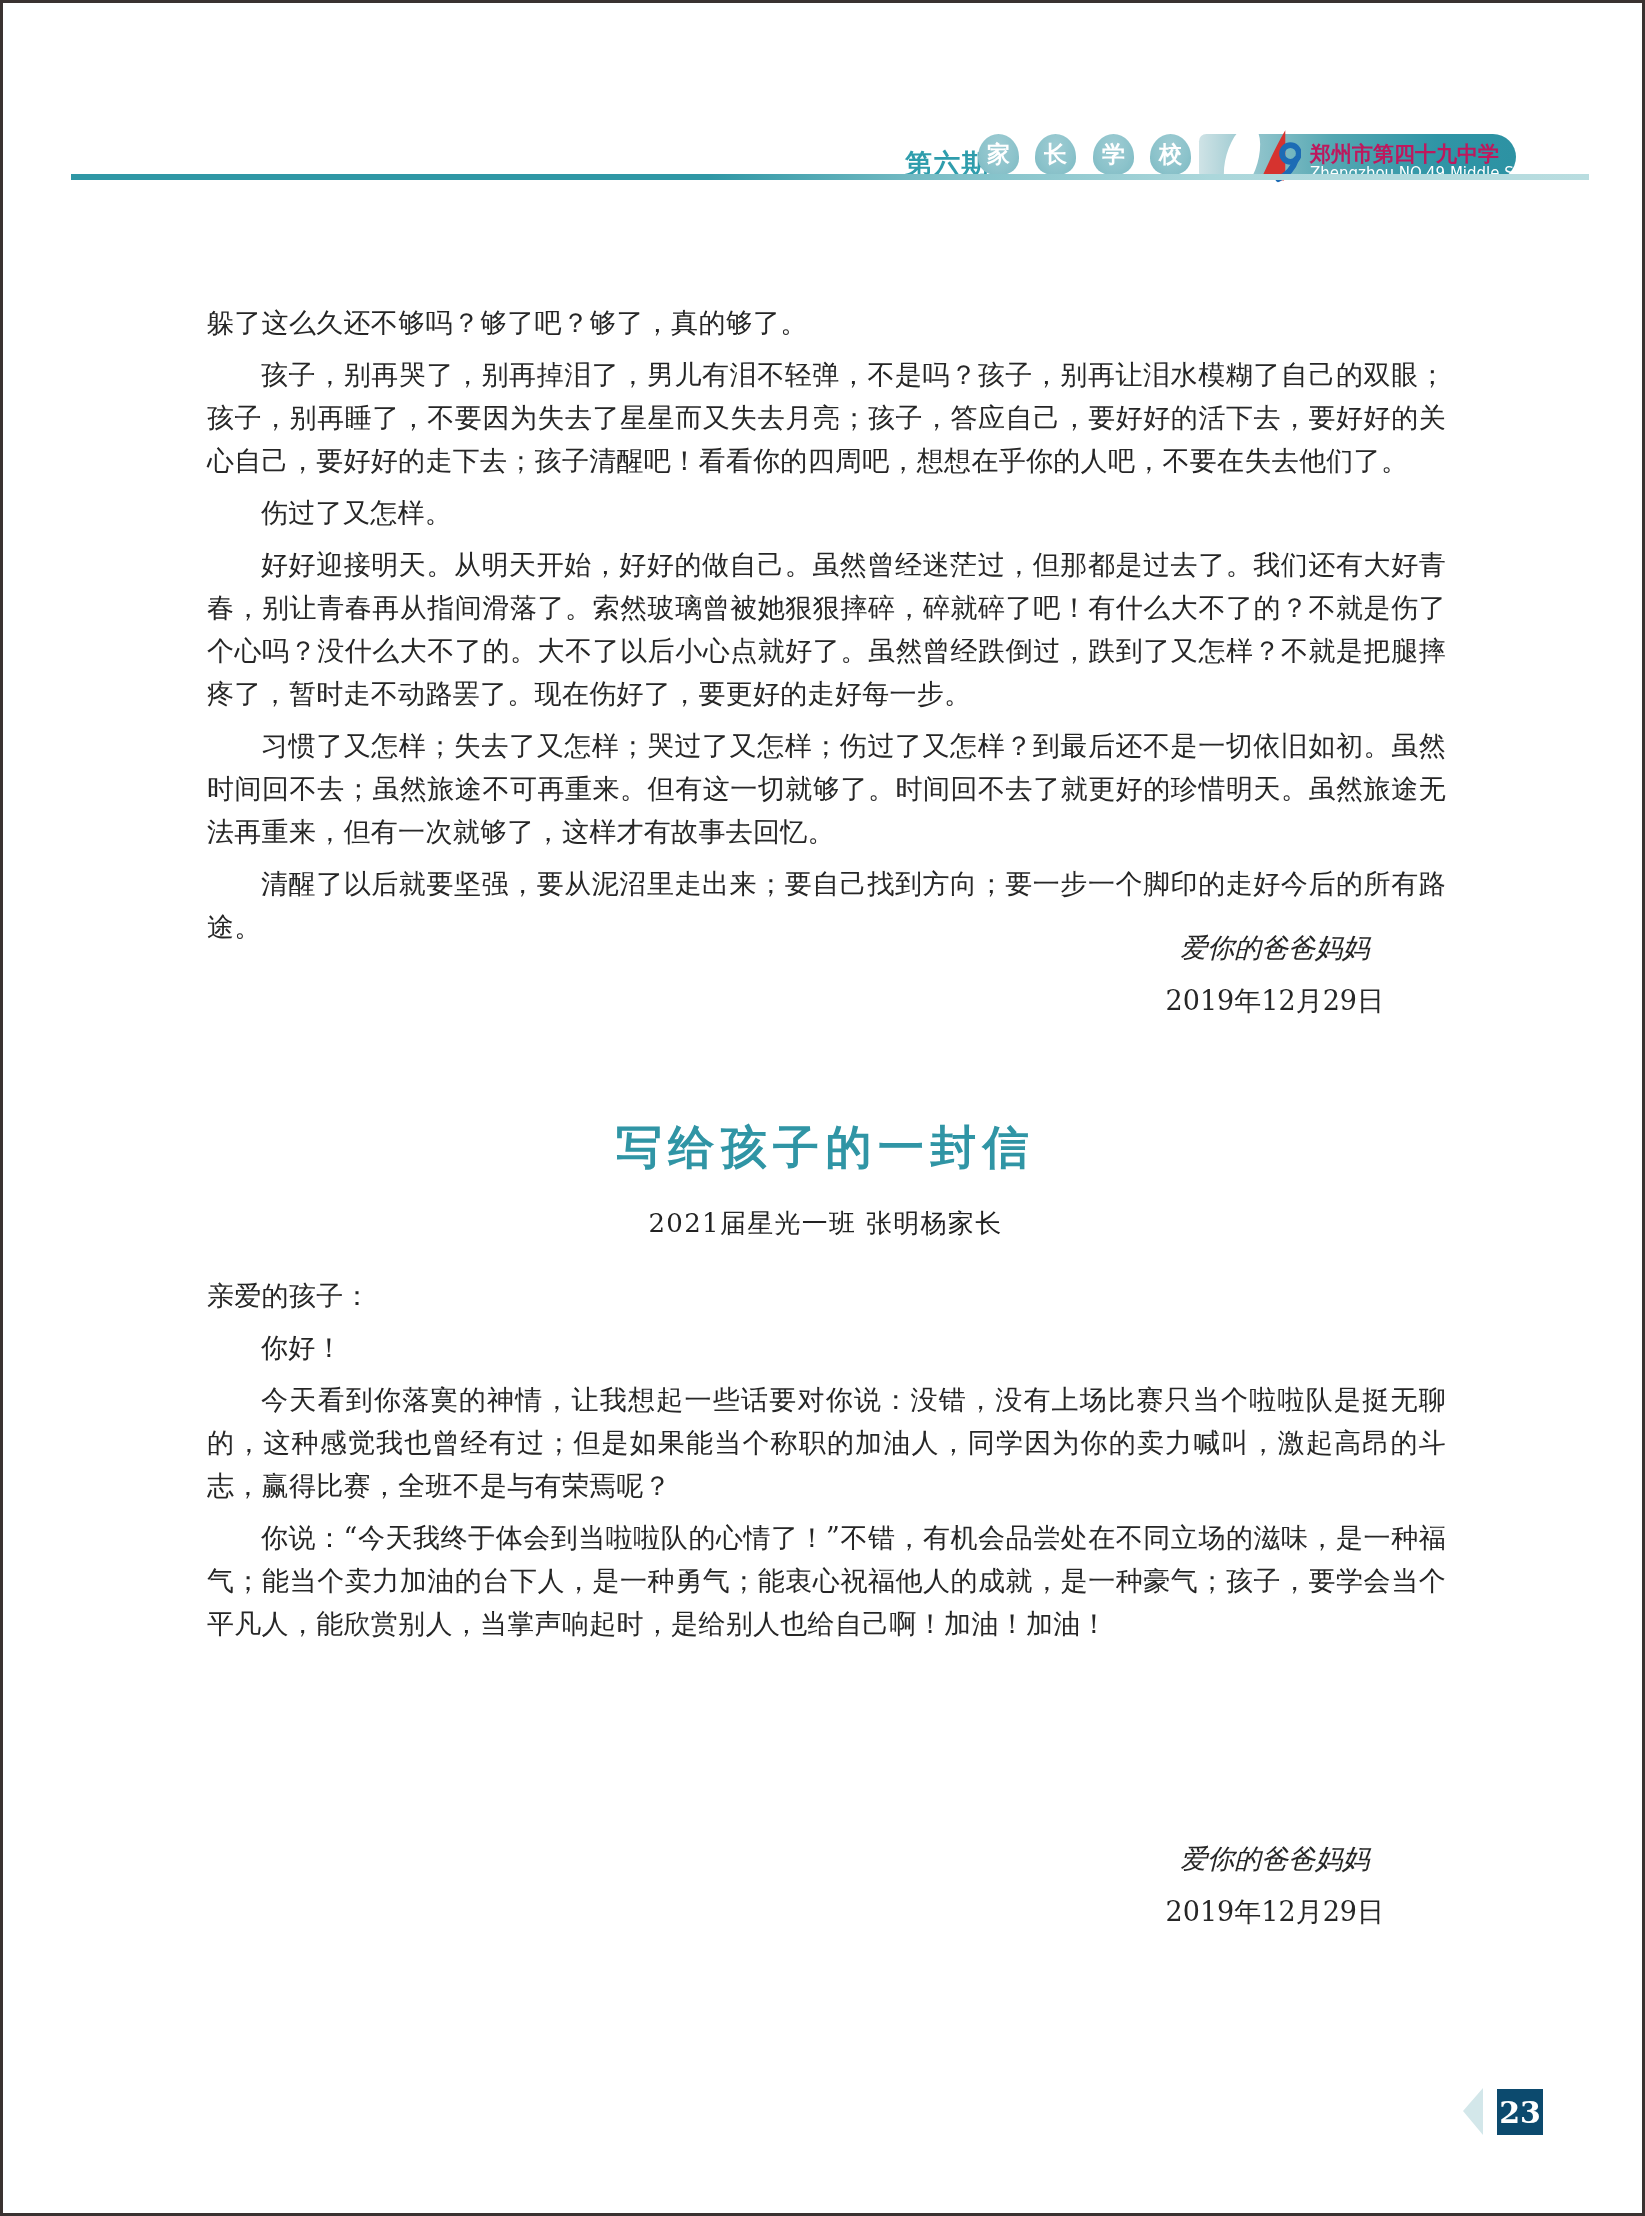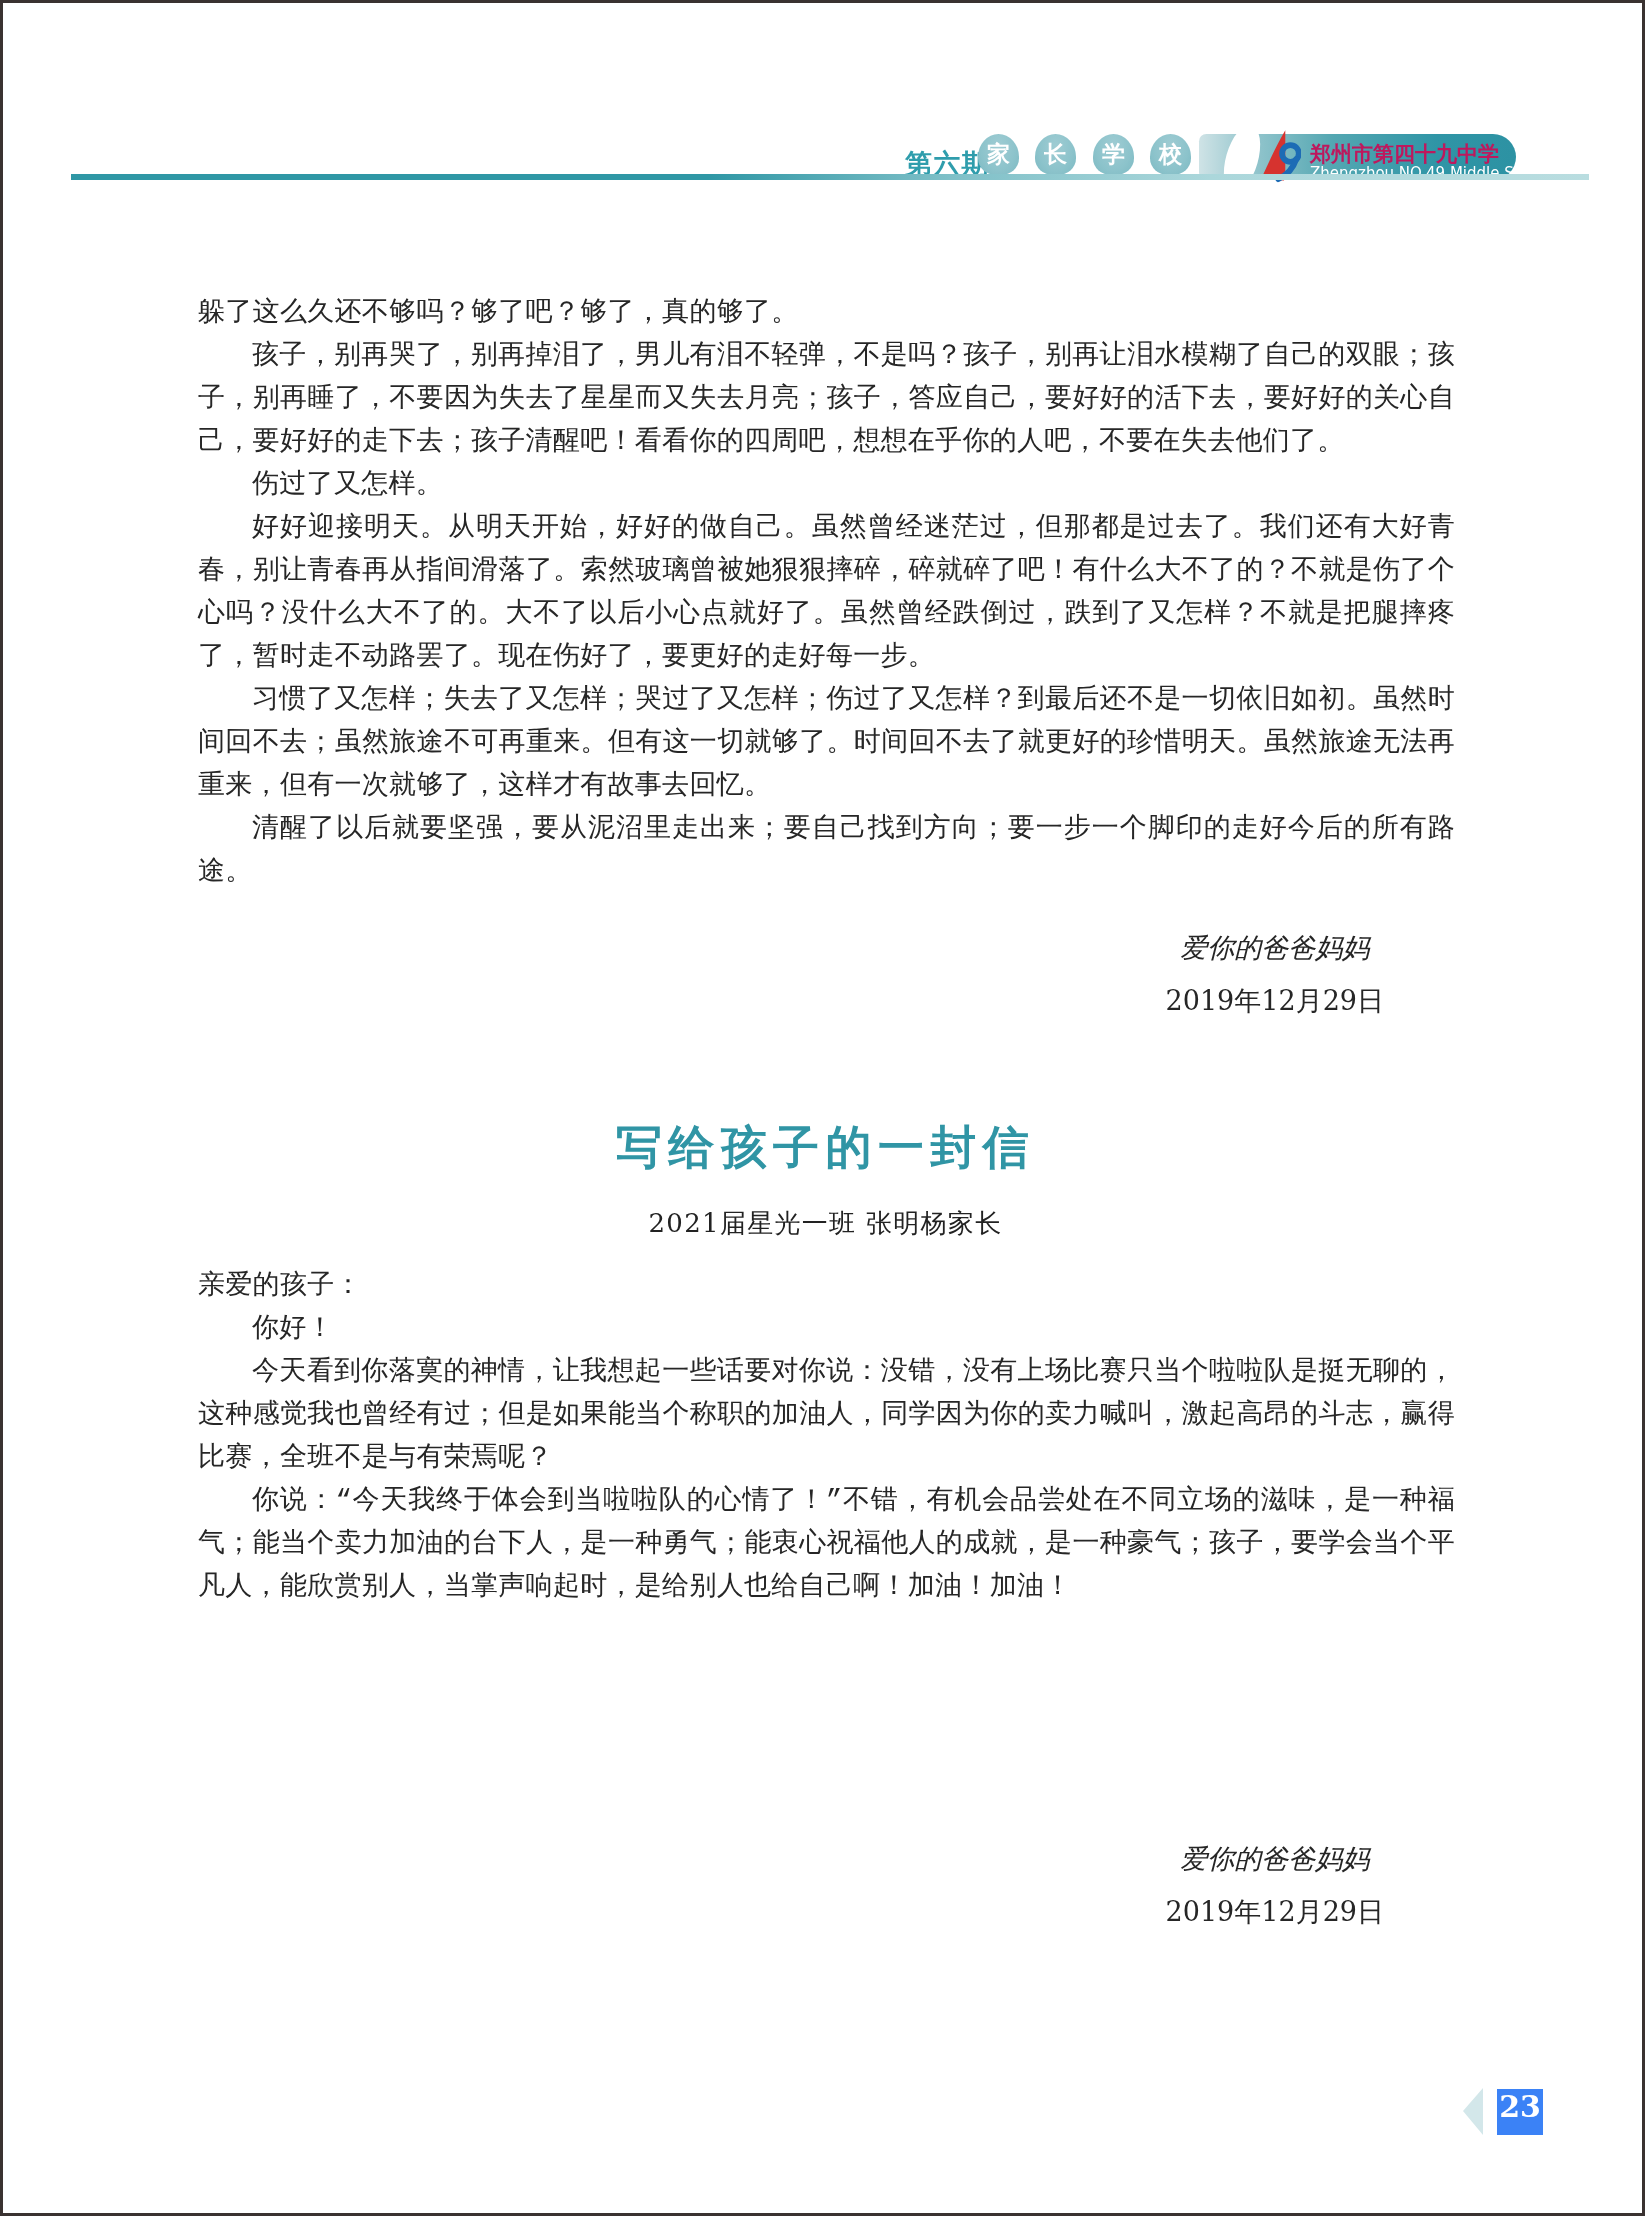--- a/index.html
+++ b/index.html
@@ -47,21 +47,21 @@
     position:absolute;left:1307px;top:161px;width:193px;
     color:#fff;font-size:15px;letter-spacing:0px;white-space:nowrap;
   }
   
   .letter-body{
     position:absolute;left:195px;width:1257px;
     font-family:"DejaVu Serif",serif;
     font-size:27px;line-height:43px;color:#262626;
     text-align:justify;letter-spacing:0.3px;
   }
-  .letter-body p{margin:0;font-family:Liberation Mono, monospace;}
+  .letter-body p{margin:9px;}
   .letter-body p.indent{text-indent:2em;}
   #letter1-body{top:289px;}
   #letter2-body{top:1262px;}
   .sign-block{
     position:absolute;right:258px;text-align:center;
     font-family:"DejaVu Serif",serif;font-size:27px;color:#262626;
   }
   #sign1{top:927px;}
   #sign2{top:1838px;}
   .sign-block .sig{margin-bottom:17px;font-style:italic;}
@@ -77,22 +77,22 @@
     font-size:26px;color:#222;letter-spacing:1.3px;
   }
   
   .page-number-triangle{
     position:absolute;left:1460px;top:2085px;width:0;height:0;
     border-top:23px solid transparent;border-bottom:24px solid transparent;
     border-right:20.6px solid #d3e7ea;
   }
   .page-number-badge{
     position:absolute;left:1494px;top:2086px;width:46px;height:46px;
-    background:#3b82f6;color:#fff;
-    display:flex;justify-content:center;
+    background:#0c4a6e;color:#fff;
+    display:flex;align-items:center;justify-content:center;
     font-family:"DejaVu Serif",serif;font-size:30px;font-weight:bold;
   }
 </style>
 </head>
 <body>
 
 <div class="page">
 
   <div class="issue-label">第六期</div>
 

